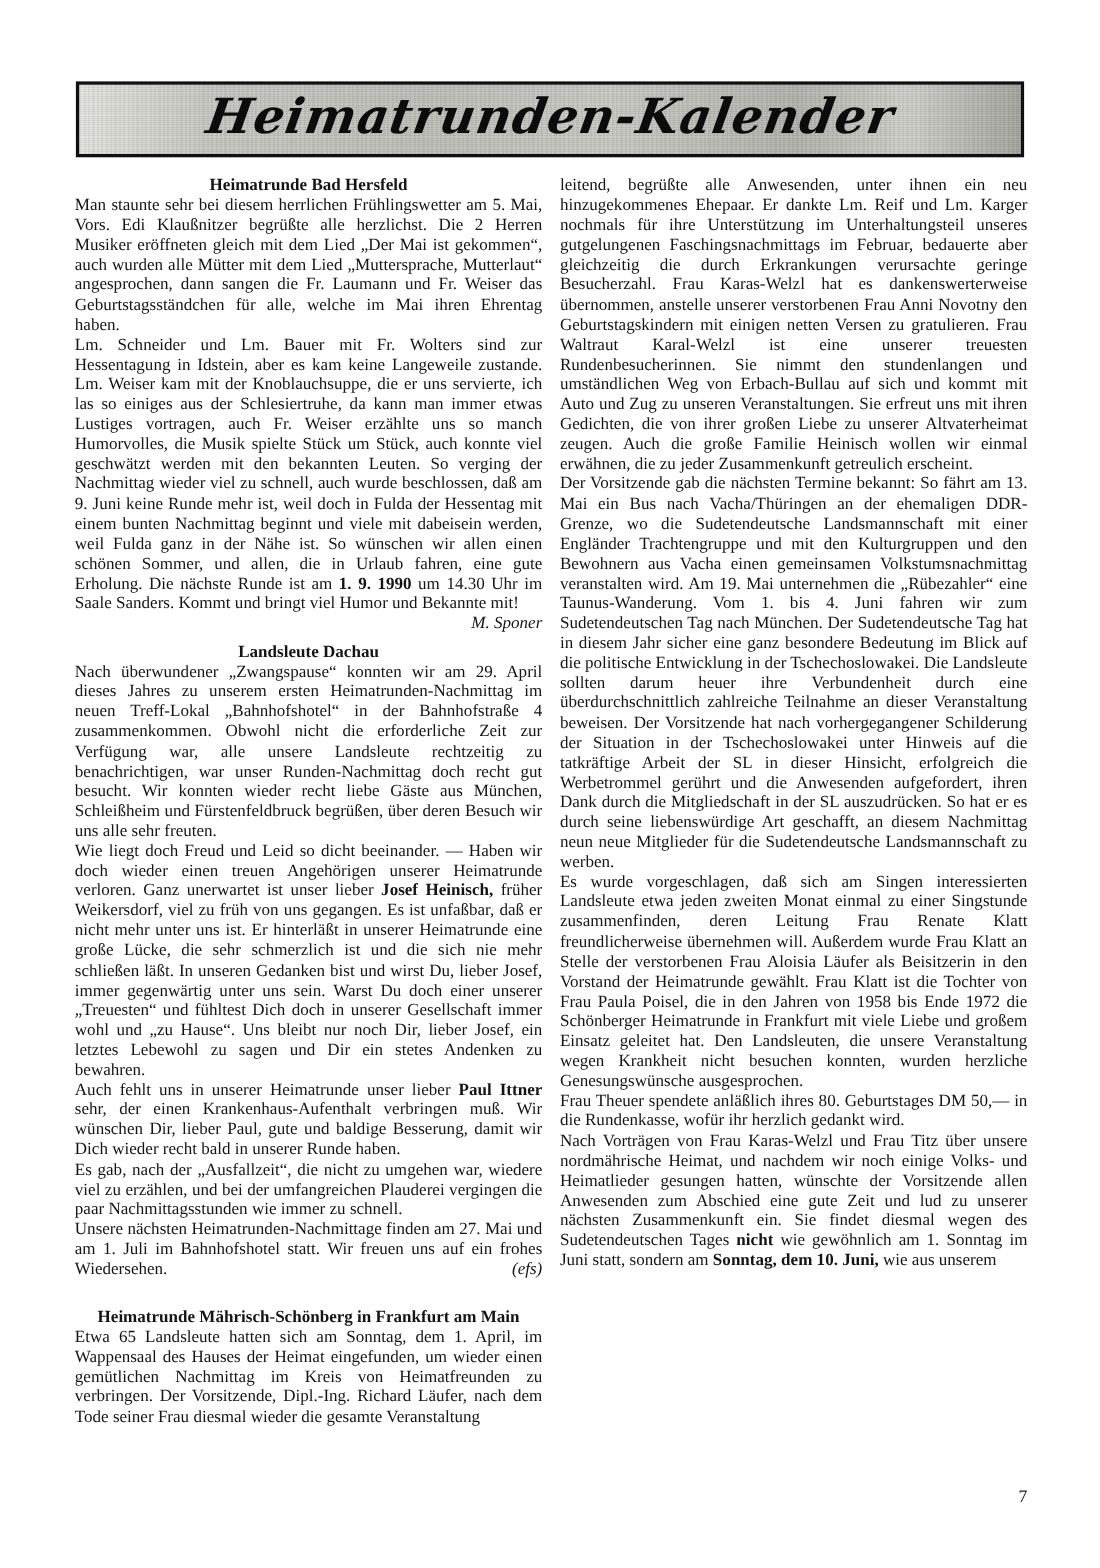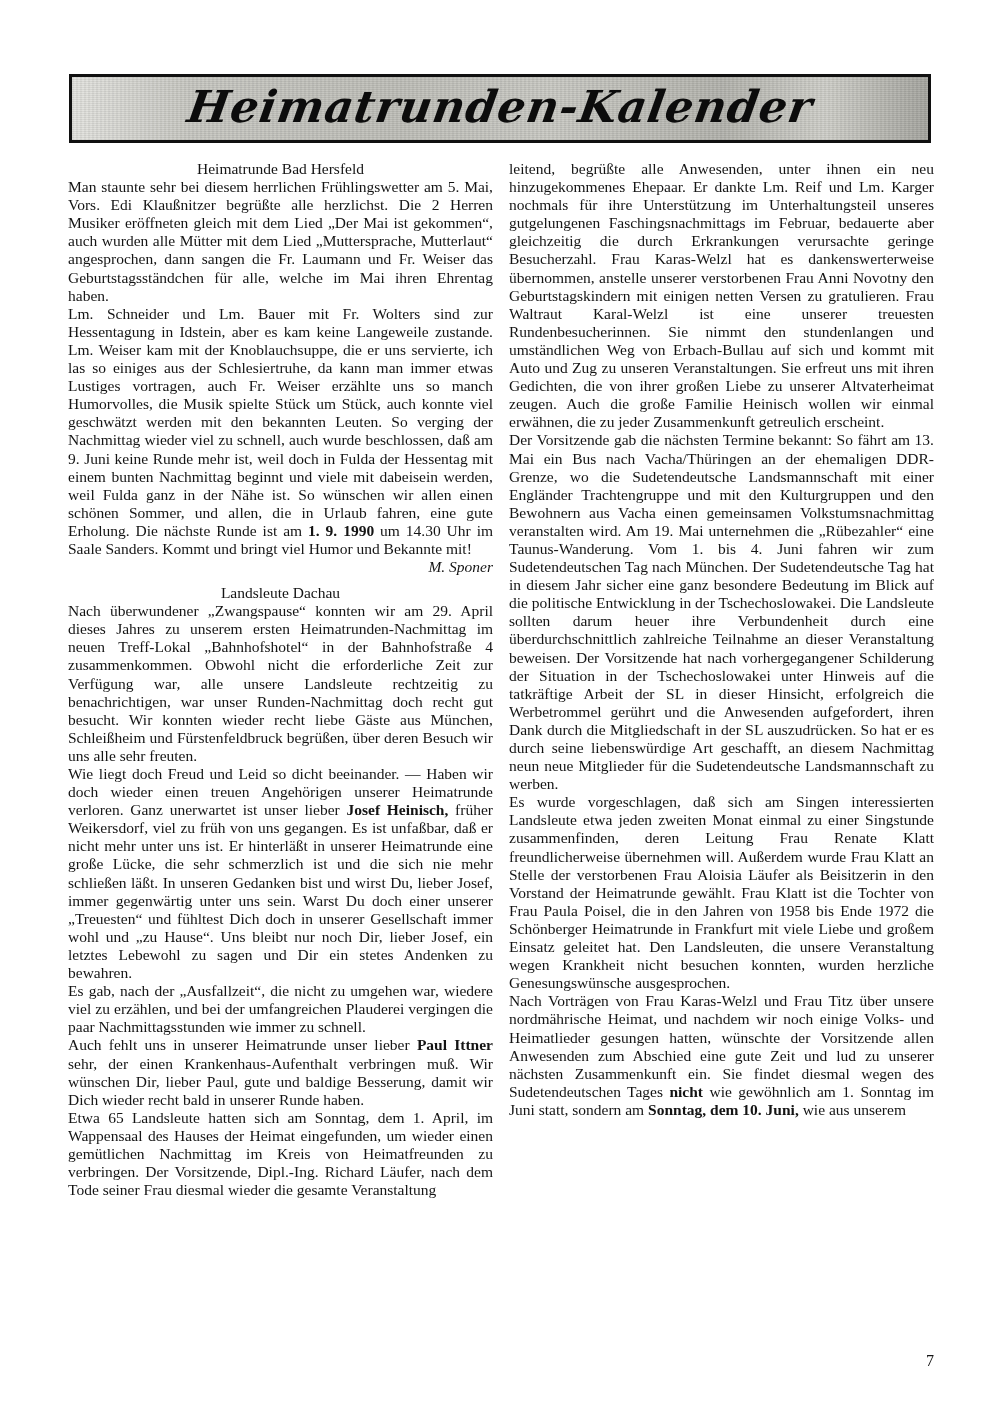--- a/index.html
+++ b/index.html
@@ -56,21 +56,21 @@
     width: 425px;
     font-size: 15.5px;
     line-height: 18.1px;
     text-align: justify;
     hyphens: auto;
     -webkit-hyphens: auto;
   }
   .col h3 {
     font-size: 15.5px;
     line-height: 18.1px;
-    font-weight: normal;
+    font-weight: bold;
     text-align: center;
     margin: 26px 0 0 0;
   }
   .col h3.first {
     margin-top: 0;
   }
   .col p {
     margin: 0;
   }
   .b   { font-weight: bold; font-family: Liberation Serif, serif; }
@@ -98,30 +98,33 @@
   <div class="columns">
 
     <div class="col" lang="de">
       <h3 class="first">Heimatrunde Bad Hersfeld</h3>
       <p><span>Man staunte sehr bei diesem herrlichen Frühlingswetter am 5. Mai, Vors. Edi Klaußnitzer begrüßte alle herzlichst. Die 2 Herren Musiker eröffneten gleich mit dem Lied „Der Mai ist gekommen“, auch wurden alle Mütter mit dem Lied „Muttersprache, Mutterlaut“ angesprochen, dann sangen die Fr. Laumann und Fr. Weiser das Geburtstagsständchen für alle, welche im Mai ihren Ehrentag haben.</span></p>
       <p><span><span>Lm. Schneider und Lm. Bauer mit Fr. Wolters sind zur Hessentagung in Idstein, aber es kam keine Langeweile zustande. Lm. Weiser kam mit der Knoblauchsuppe, die er uns servierte, ich las so einiges aus der Schlesiertruhe, da kann man immer etwas Lustiges vortragen, auch Fr. Weiser erzählte uns so manch Humorvolles, die Musik spielte Stück um Stück, auch konnte viel geschwätzt werden mit den bekannten Leuten. So verging der Nachmittag wieder viel zu schnell, auch wurde beschlossen, daß am 9. Juni keine Runde mehr ist, weil doch in Fulda der Hessentag mit einem bunten Nachmittag beginnt und viele mit dabeisein werden, weil Fulda ganz in der Nähe ist. So wünschen wir allen einen schönen Sommer, und allen, die in Urlaub fahren, eine gute Erholung. Die nächste Runde ist am </span><span class="b">1. 9. 1990</span><span> um 14.30 Uhr im Saale Sanders. Kommt und bringt viel Humor und Bekannte mit!</span></span><span class="sig">M. Sponer</span></p>
 
       <h3>Landsleute Dachau</h3>
       <p><span>Nach überwundener „Zwangspause“ konnten wir am 29. April dieses Jahres zu unserem ersten Heimatrunden-Nachmittag im neuen Treff-Lokal „Bahnhofshotel“ in der Bahnhofstraße 4 zusammenkommen. Obwohl nicht die erforderliche Zeit zur Verfügung war, alle unsere Landsleute rechtzeitig zu benachrichtigen, war unser Runden-Nachmittag doch recht gut besucht. Wir konnten wieder recht liebe Gäste aus München, Schleißheim und Fürstenfeldbruck begrüßen, über deren Besuch wir uns alle sehr freuten.</span></p>
       <p><span>Wie liegt doch Freud und Leid so dicht beeinander. — Haben wir doch wieder einen treuen Angehörigen unserer Heimatrunde verloren. Ganz unerwartet ist unser lieber </span><span class="b">Josef Heinisch,</span><span> früher Weikersdorf, viel zu früh von uns gegangen. Es ist unfaßbar, daß er nicht mehr unter uns ist. Er hinterläßt in unserer Heimatrunde eine große Lücke, die sehr schmerzlich ist und die sich nie mehr schließen läßt. In unseren Gedanken bist und wirst Du, lieber Josef, immer gegenwärtig unter uns sein. Warst Du doch einer unserer „Treuesten“ und fühltest Dich doch in unserer Gesellschaft immer wohl und „zu Hause“. Uns bleibt nur noch Dir, lieber Josef, ein letztes Lebewohl zu sagen und Dir ein stetes Andenken zu bewahren.</span></p>
+      <p><span>Auch fehlt uns in unserer Heimatrunde unser lieber </span><span class="b">Paul Ittner</span><span> sehr, der einen Krankenhaus-Aufenthalt verbringen muß. Wir wünschen Dir, lieber Paul, gute und baldige Besserung, damit wir Dich wieder recht bald in unserer Runde haben.</span></p>
       <p><span>Es gab, nach der „Ausfallzeit“, die nicht zu umgehen war, wiedere viel zu erzählen, und bei der umfangreichen Plauderei vergingen die paar Nachmittagsstunden wie immer zu schnell.</span></p>
-      <p><span>Auch fehlt uns in unserer Heimatrunde unser lieber </span><span class="b">Paul Ittner</span><span> sehr, der einen Krankenhaus-Aufenthalt verbringen muß. Wir wünschen Dir, lieber Paul, gute und baldige Besserung, damit wir Dich wieder recht bald in unserer Runde haben.</span></p>
+      <p><span><span>Unsere nächsten Heimatrunden-Nachmittage finden am 27. Mai und am 1. Juli im Bahnhofshotel statt. Wir freuen uns auf ein frohes Wiedersehen.</span></span><span class="sig">(efs)</span></p>
 
+      <h3>Heimatrunde Mährisch-Schönberg in Frankfurt am Main</h3>
       <p><span>Etwa 65 Landsleute hatten sich am Sonntag, dem 1. April, im Wappensaal des Hauses der Heimat eingefunden, um wieder einen gemütlichen Nachmittag im Kreis von Heimatfreunden zu verbringen. Der Vorsitzende, Dipl.-Ing. Richard Läufer, nach dem Tode seiner Frau diesmal wieder die gesamte Veranstaltung</span></p>
     </div>
 
     <div class="col" lang="de">
       <p><span>leitend, begrüßte alle Anwesenden, unter ihnen ein neu hinzugekommenes Ehepaar. Er dankte Lm. Reif und Lm. Karger nochmals für ihre Unterstützung im Unterhaltungsteil unseres gutgelungenen Faschingsnachmittags im Februar, bedauerte aber gleichzeitig die durch Erkrankungen verursachte geringe Besucherzahl. Frau Karas-Welzl hat es dankenswerterweise übernommen, anstelle unserer verstorbenen Frau Anni Novotny den Geburtstagskindern mit einigen netten Versen zu gratulieren. Frau Waltraut Karal-Welzl ist eine unserer treuesten Rundenbesucherinnen. Sie nimmt den stundenlangen und umständlichen Weg von Erbach-Bullau auf sich und kommt mit Auto und Zug zu unseren Veranstaltungen. Sie erfreut uns mit ihren Gedichten, die von ihrer großen Liebe zu unserer Altvaterheimat zeugen. Auch die große Familie Heinisch wollen wir einmal erwähnen, die zu jeder Zusammenkunft getreulich erscheint.</span></p>
       <p><span>Der Vorsitzende gab die nächsten Termine bekannt: So fährt am 13. Mai ein Bus nach Vacha/Thüringen an der ehemaligen DDR-Grenze, wo die Sudetendeutsche Landsmannschaft mit einer Engländer Trachtengruppe und mit den Kulturgruppen und den Bewohnern aus Vacha einen gemeinsamen Volkstumsnachmittag veranstalten wird. Am 19. Mai unternehmen die „Rübezahler“ eine Taunus-Wanderung. Vom 1. bis 4. Juni fahren wir zum Sudetendeutschen Tag nach München. Der Sudetendeutsche Tag hat in diesem Jahr sicher eine ganz besondere Bedeutung im Blick auf die politische Entwicklung in der Tschechoslowakei. Die Landsleute sollten darum heuer ihre Verbundenheit durch eine überdurchschnittlich zahlreiche Teilnahme an dieser Veranstaltung beweisen. Der Vorsitzende hat nach vorhergegangener Schilderung der Situation in der Tschechoslowakei unter Hinweis auf die tatkräftige Arbeit der SL in dieser Hinsicht, erfolgreich die Werbetrommel gerührt und die Anwesenden aufgefordert, ihren Dank durch die Mitgliedschaft in der SL auszudrücken. So hat er es durch seine liebenswürdige Art geschafft, an diesem Nachmittag neun neue Mitglieder für die Sudetendeutsche Landsmannschaft zu werben.</span></p>
       <p><span>Es wurde vorgeschlagen, daß sich am Singen interessierten Landsleute etwa jeden zweiten Monat einmal zu einer Singstunde zusammenfinden, deren Leitung Frau Renate Klatt freundlicherweise übernehmen will. Außerdem wurde Frau Klatt an Stelle der verstorbenen Frau Aloisia Läufer als Beisitzerin in den Vorstand der Heimatrunde gewählt. Frau Klatt ist die Tochter von Frau Paula Poisel, die in den Jahren von 1958 bis Ende 1972 die Schönberger Heimatrunde in Frankfurt mit viele Liebe und großem Einsatz geleitet hat. Den Landsleuten, die unsere Veranstaltung wegen Krankheit nicht besuchen konnten, wurden herzliche Genesungswünsche ausgesprochen.</span></p>
+      <p><span>Frau Theuer spendete anläßlich ihres 80. Geburtstages DM 50,— in die Rundenkasse, wofür ihr herzlich gedankt wird.</span></p>
       <p><span>Nach Vorträgen von Frau Karas-Welzl und Frau Titz über unsere nordmährische Heimat, und nachdem wir noch einige Volks- und Heimatlieder gesungen hatten, wünschte der Vorsitzende allen Anwesenden zum Abschied eine gute Zeit und lud zu unserer nächsten Zusammenkunft ein. Sie findet diesmal wegen des Sudetendeutschen Tages </span><span class="b">nicht</span><span> wie gewöhnlich am 1. Sonntag im Juni statt, sondern am </span><span class="b">Sonntag, dem 10. Juni,</span><span> wie aus unserem</span></p>
     </div>
 
   </div>
 
   <div class="page-number">7</div>
 
 </div>
 
 </body></html>

